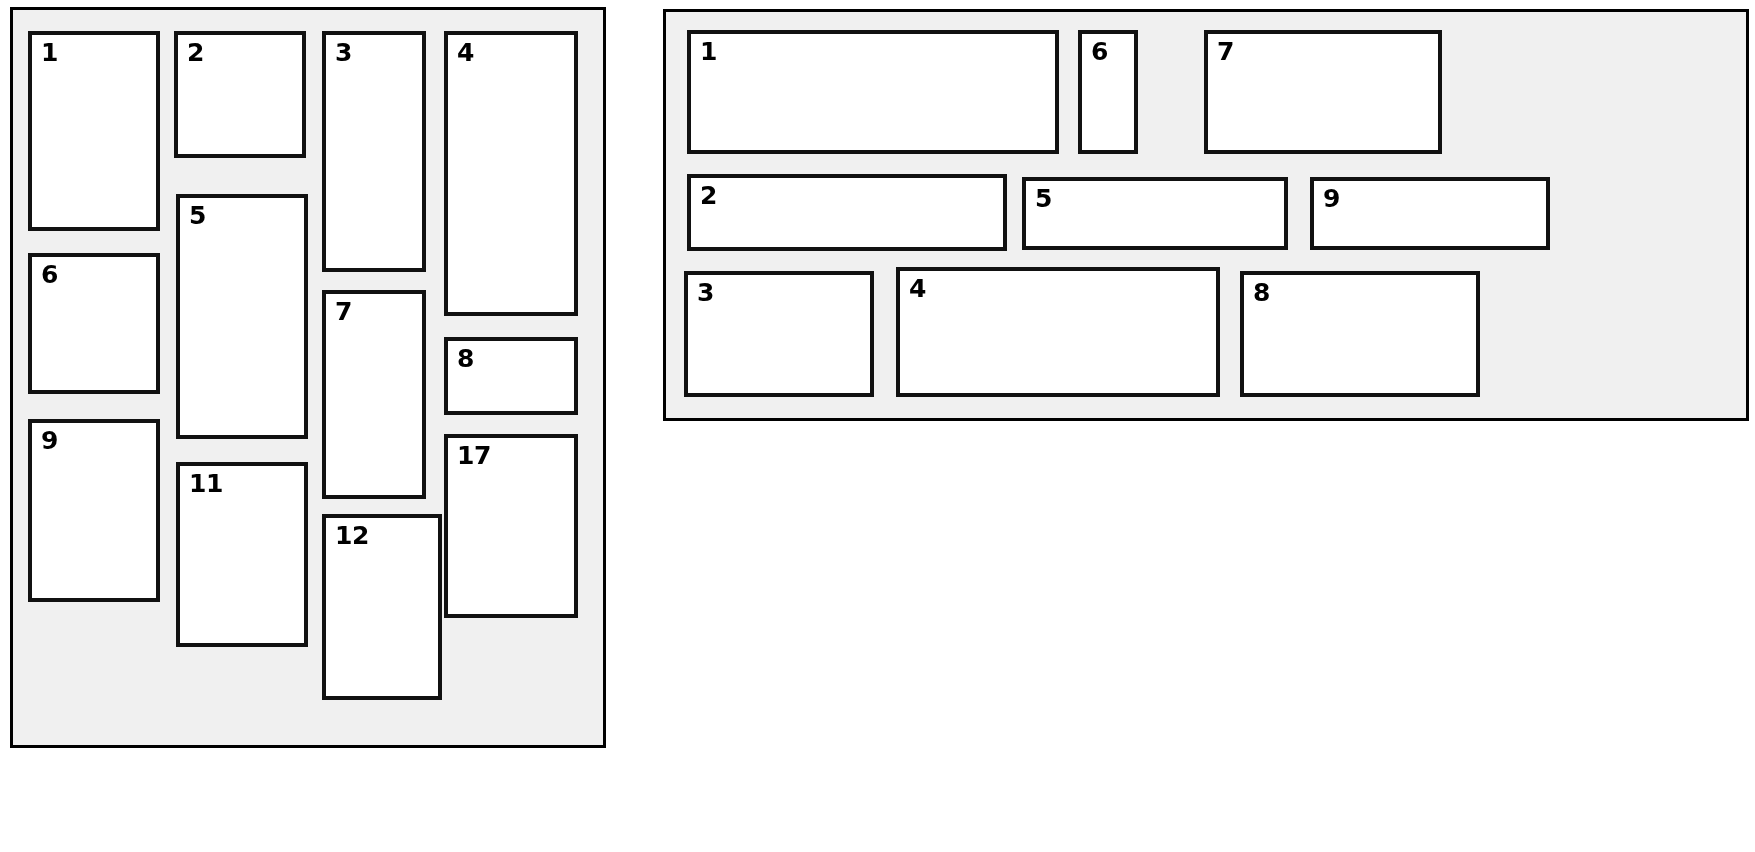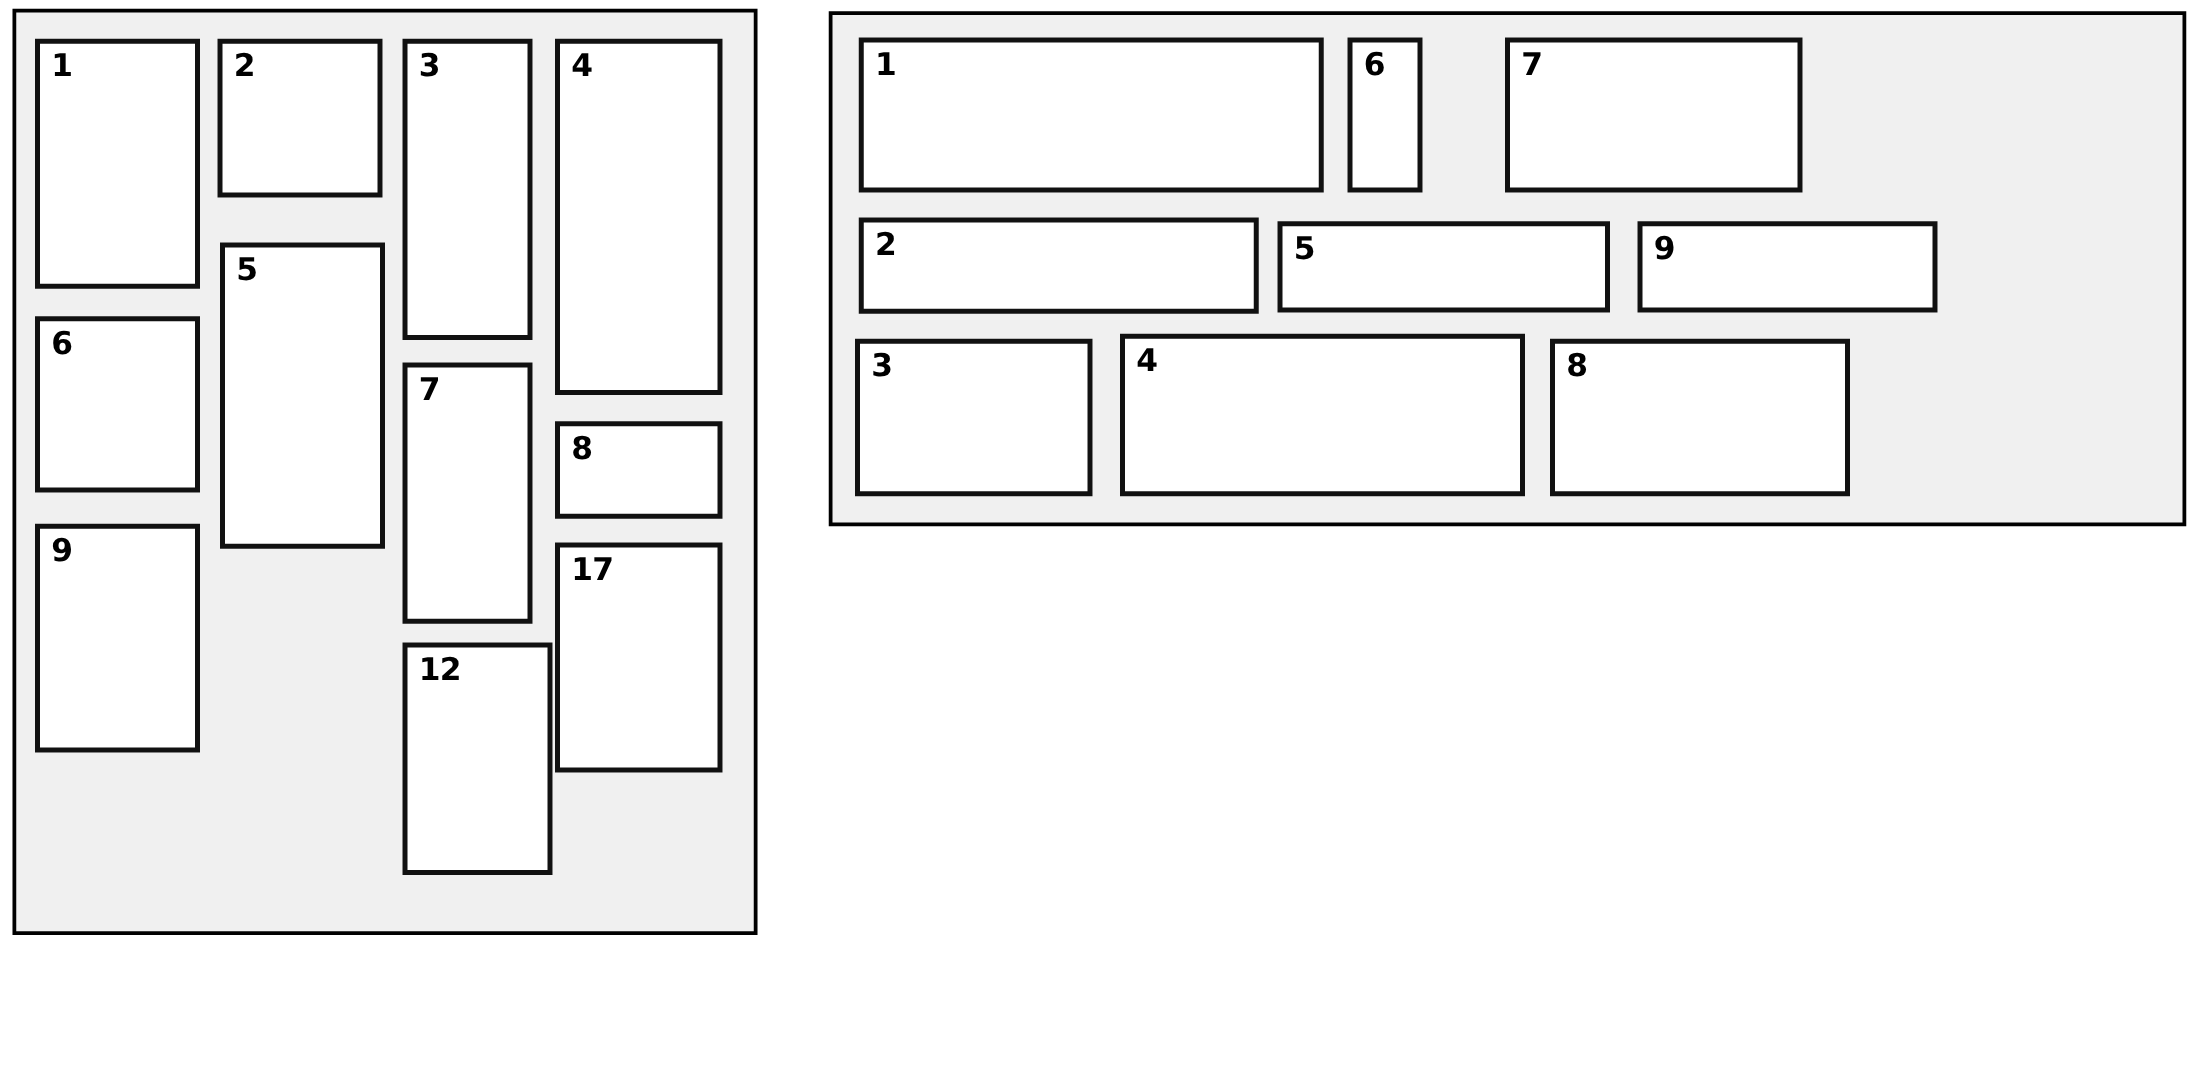--- a/index.html
+++ b/index.html
@@ -76,20 +76,23 @@
     </div>
     <div class="cell" style="left: 444px; top: 337px; width: 134px; height: 78px; background: rgb(255, 255, 255); border-color: rgb(17, 17, 17); border-width: 4px;">
       <span class="cell-label" style="color: rgb(0, 0, 0); font-size: 25px;">8</span>
     </div>
     <div class="cell" style="left: 28px; top: 419px; width: 132px; height: 183px; background: rgb(255, 255, 255); border-color: rgb(17, 17, 17); border-width: 4px;">
       <span class="cell-label" style="color: rgb(0, 0, 0); font-size: 25px;">9</span>
     </div>
     <div class="cell" style="left: 444px; top: 434px; width: 134px; height: 184px; background: rgb(255, 255, 255); border-color: rgb(17, 17, 17); border-width: 4px;">
       <span class="cell-label" style="color: rgb(0, 0, 0); font-size: 25px;">17</span>
     </div>
+    <div class="cell" style="left: 176px; top: 462px; width: 132px; height: 185px; background: rgb(255, 255, 255); border-color: rgb(17, 17, 17); border-width: 4px;">
+      <span class="cell-label" style="color: rgb(0, 0, 0); font-size: 25px;">11</span>
+    </div>
     <div class="cell" style="left: 322px; top: 514px; width: 120px; height: 186px; background: rgb(255, 255, 255); border-color: rgb(17, 17, 17); border-width: 4px;">
       <span class="cell-label" style="color: rgb(0, 0, 0); font-size: 25px;">12</span>
     </div>
     <div class="panel" style="left: 663px; top: 9px; width: 1086px; height: 412px; background: rgb(240, 240, 240); border-color: rgb(0, 0, 0); border-width: 3px;"></div>
     <div class="cell" style="left: 687px; top: 30px; width: 372px; height: 124px; background: rgb(255, 255, 255); border-color: rgb(17, 17, 17); border-width: 4px;">
       <span class="cell-label" style="color: rgb(0, 0, 0); font-size: 25px;">1</span>
     </div>
     <div class="cell" style="left: 1078px; top: 30px; width: 60px; height: 124px; background: rgb(255, 255, 255); border-color: rgb(17, 17, 17); border-width: 4px;">
       <span class="cell-label" style="color: rgb(0, 0, 0); font-size: 25px;">6</span>
     </div>

